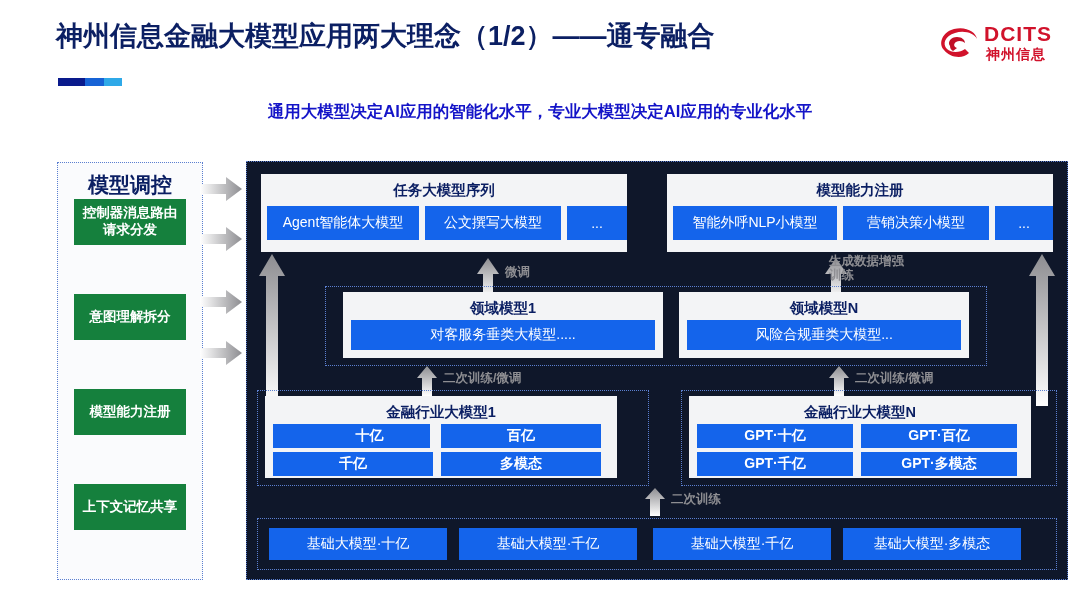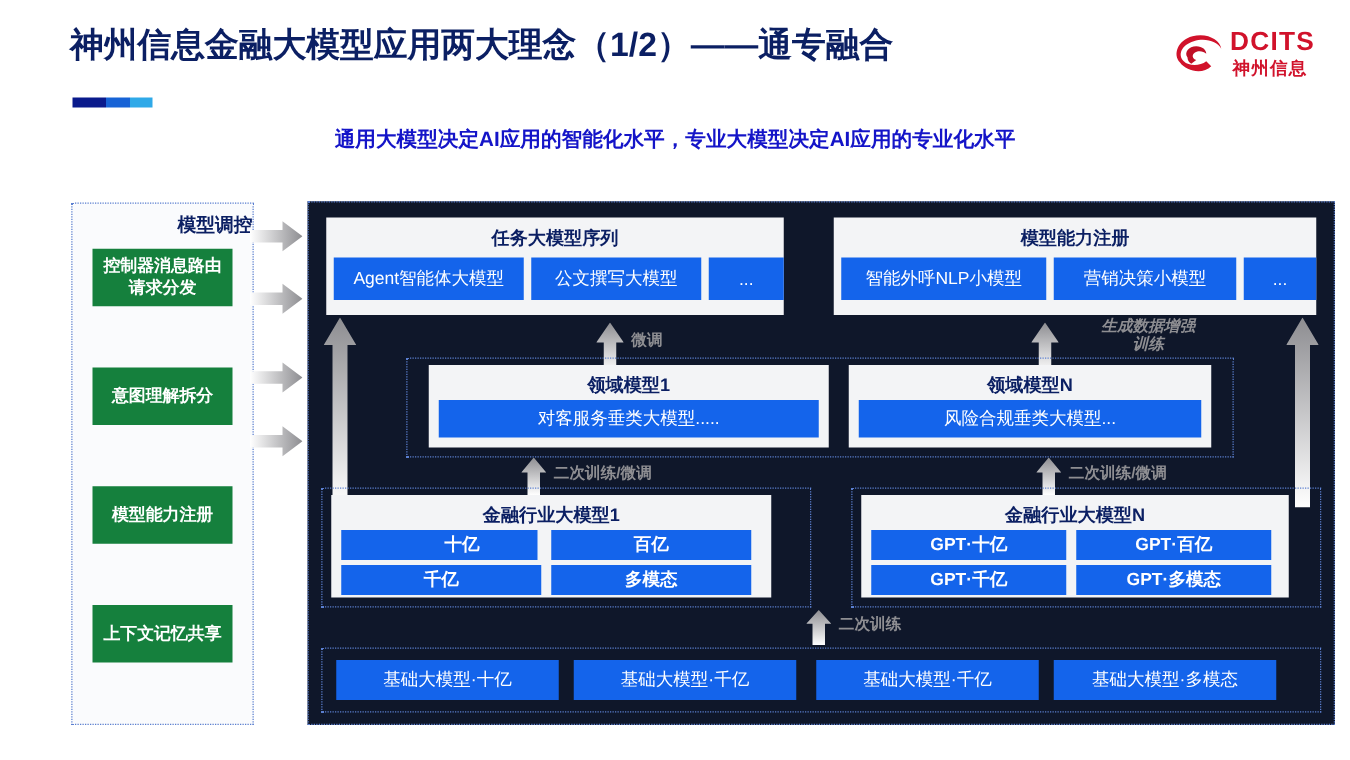--- a/index.html
+++ b/index.html
@@ -39,22 +39,22 @@
     position:absolute;left:50px;top:26px;
     font-size:14px;font-weight:bold;color:#d1122b;letter-spacing:1px;
   }
 
   
   .sidebar{
     position:absolute;left:57px;top:162px;width:144px;height:416px;
     border:1px dotted #5b7fd0;background:#fafbfd;
   }
   .sidebar-title{
-    position:absolute;left:0;top:8px;width:144px;text-align:right;
-    font-size:15px;font-weight:bold;color:#0b1f63;
+    position:absolute;left:0;top:8px;width:144px;text-align:center;
+    font-size:21px;font-weight:bold;color:#0b1f63;
   }
   .sb-box{
     position:absolute;left:16px;width:112px;
     background:#15803d;color:#ffffff;
     font-size:13.5px;font-weight:bold;
     display:flex;align-items:center;justify-content:center;
     text-align:center;line-height:1.25;
     padding:0 4px;box-sizing:border-box;
   }
   .sb-0{top:36px;height:46px;}
@@ -178,21 +178,21 @@
   </svg>
 
   <svg class="u-arrow" style="left:230px;top:96px;width:22px;height:40px;" viewBox="0 0 22 40" preserveAspectRatio="none">
     <path d="M11,0 L22,16 L16,16 L16,40 L6,40 L6,16 L0,16 Z" fill="url(#gu)"></path>
   </svg>
   <div class="arrow-label" style="left:258px;top:103px;">微调</div>
 
   <svg class="u-arrow" style="left:578px;top:96px;width:22px;height:40px;" viewBox="0 0 22 40" preserveAspectRatio="none">
     <path d="M11,0 L22,16 L16,16 L16,40 L6,40 L6,16 L0,16 Z" fill="url(#gu)"></path>
   </svg>
-  <div class="arrow-label" style="left:634px;top:92px;text-align:center;font-style:italic;">生成数据增强
+  <div class="arrow-label" style="left:582px;top:92px;">生成数据增强
 训练</div>
 
   <div class="dotframe" style="left:78px;top:124px;width:660px;height:78px;"></div>
 
   <div class="group" style="left:96px;top:130px;width:320px;height:66px;">
     <div class="group-title">领域模型1</div>
   </div>
   <div class="chip" style="left:104px;top:158px;width:304px;height:30px;">对客服务垂类大模型.....</div>
 
   <div class="group" style="left:432px;top:130px;width:290px;height:66px;">

